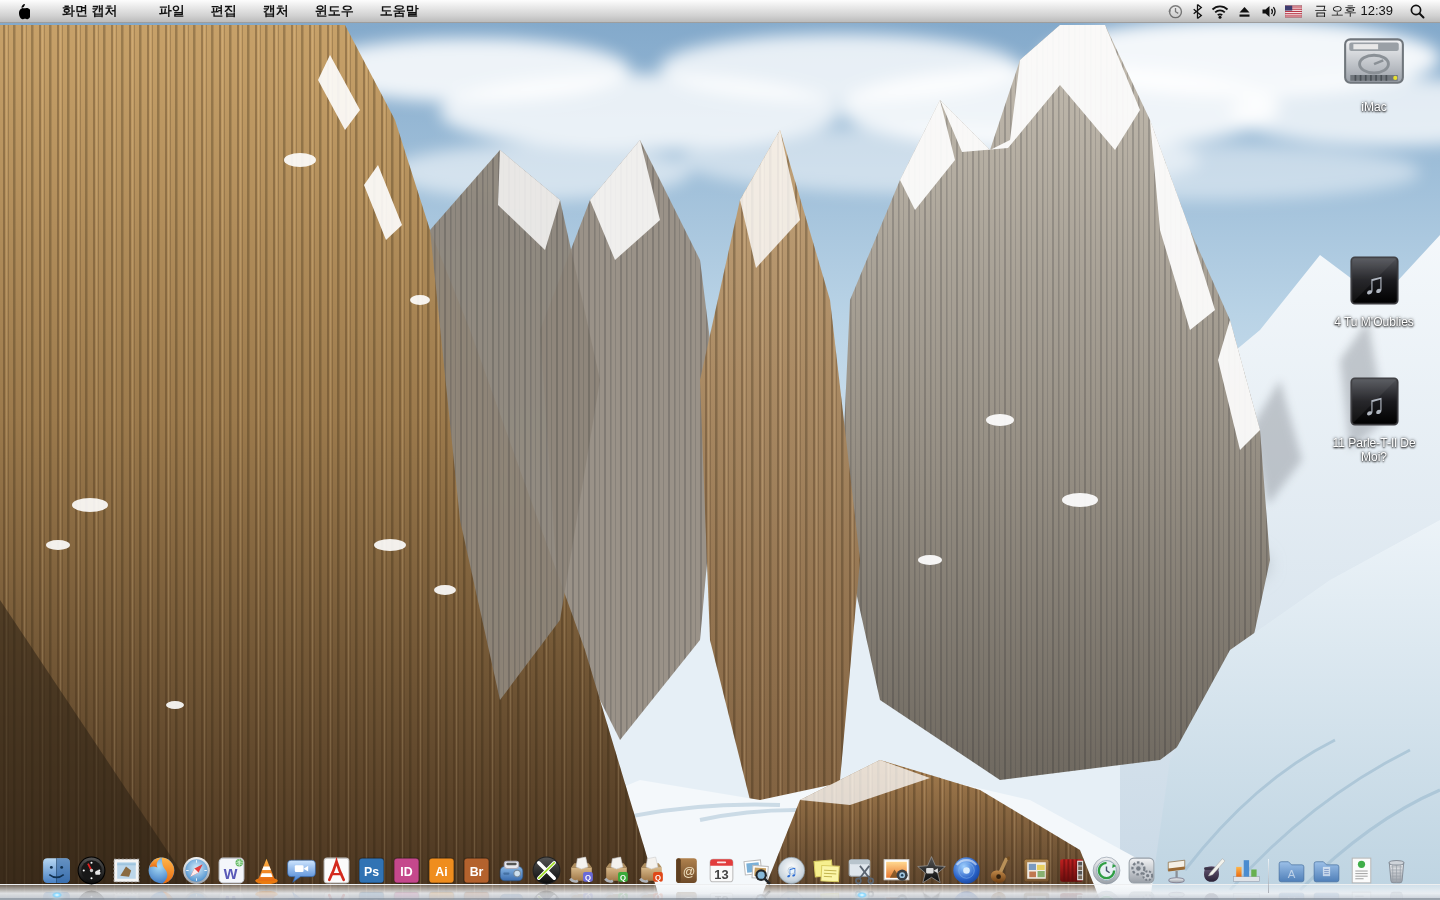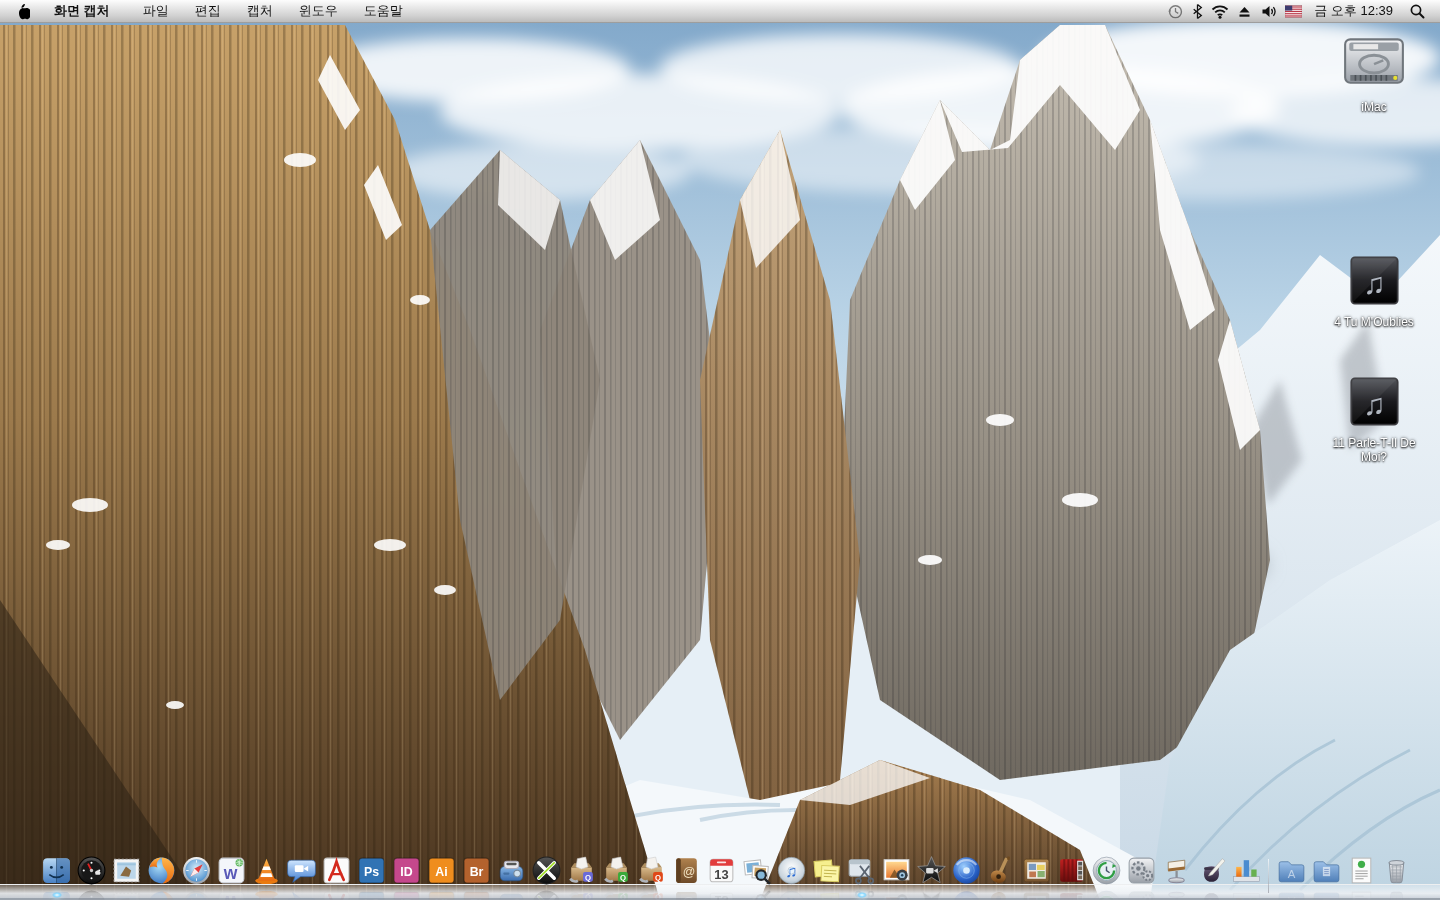--- a/index.html
+++ b/index.html
@@ -8,24 +8,24 @@
   svg text{font-family:"Liberation Sans","DejaVu Sans",sans-serif;}
 
   
   #wallpaper{position:absolute;inset:0;z-index:0;}
 
   
   .menubar{position:absolute;top:0;left:0;right:0;height:22px;z-index:50;
     background:linear-gradient(#fdfdfd,#d2d2d2 70%,#bcbcbc);
     border-bottom:1px solid rgba(80,80,80,.55);
     display:flex;align-items:center;font-size:13px;color:#111;}
-  .mb-left{display:flex;align-items:center;gap:8px;padding-left:10px;}
+  .mb-left{display:flex;align-items:center;gap:16px;padding-left:10px;}
   .apple{width:24px;display:flex;justify-content:center;align-items:center;}
   .mb-app{font-weight:bold;padding:0 12px;}
-  .mb-menu{padding:0 13px;}
+  .mb-menu{padding:0 13px;font-weight:bold;}
   .mb-right{margin-left:auto;display:flex;align-items:flex-end;gap:6px;padding-right:10px;}
   .mb-status{display:flex;align-items:center;gap:8px;}
   .mb-status .st{display:flex;align-items:center;}
   .mb-clock{padding:0 6px;font-size:13px;white-space:nowrap;}
   .mb-spot{padding:0 4px;display:flex;align-items:center;}
 
   
   .desk-icons{position:absolute;top:28px;right:8px;z-index:10;width:110px;
     display:flex;flex-direction:column;gap:20px;}
   .desk-item{width:104px;display:flex;flex-direction:column;align-items:center;cursor:default;}

